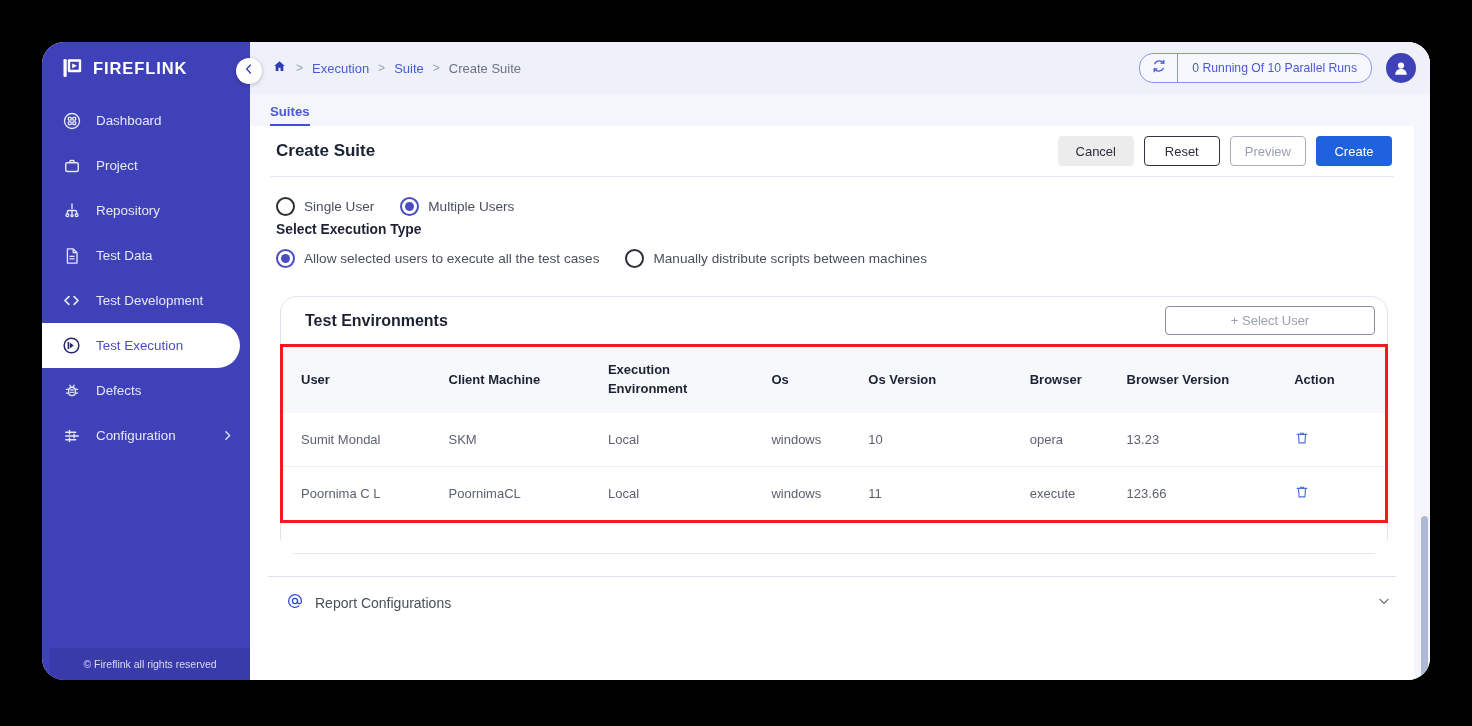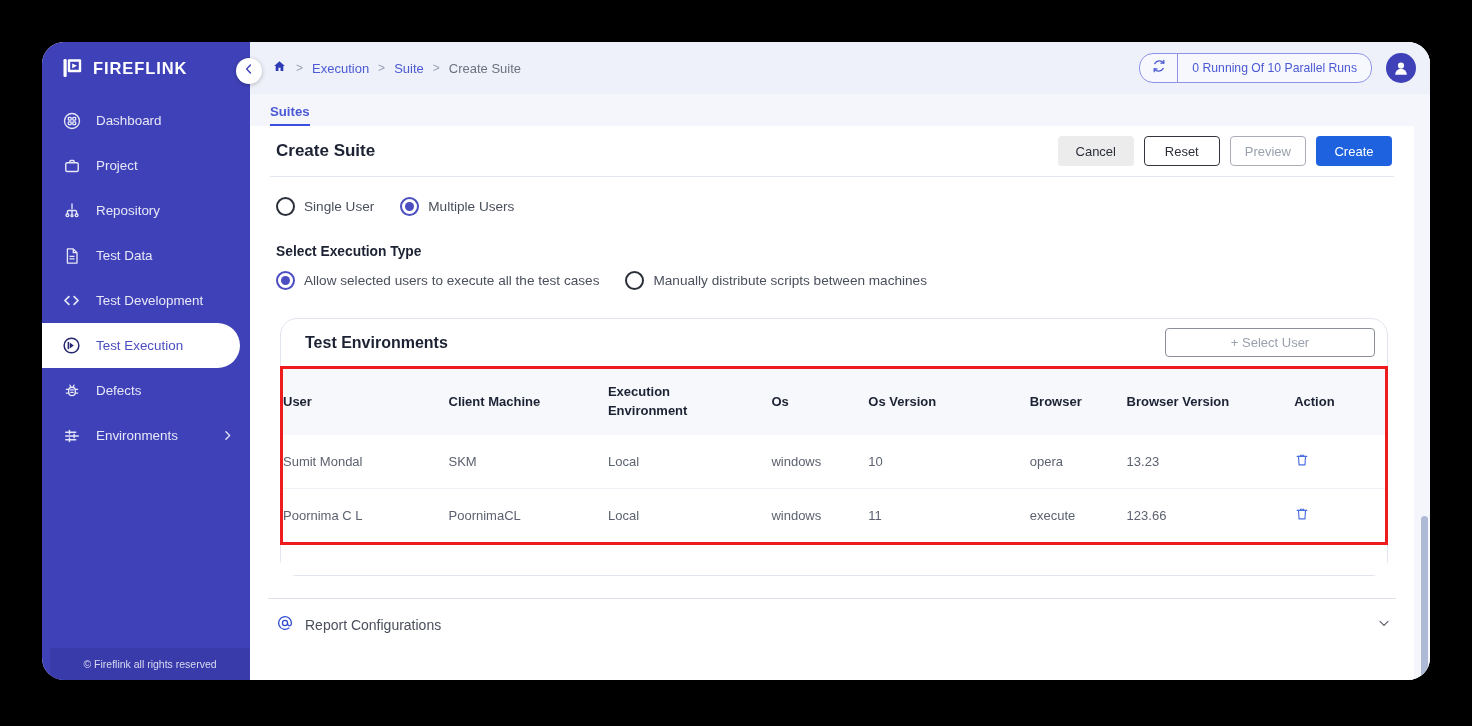--- a/index.html
+++ b/index.html
@@ -256,21 +256,21 @@
   .radio .dot {
     width: 9px; height: 9px;
     border-radius: 50%;
     background: #4b4dc0;
   }
   .radio-label { font-size: 13.6px; color: #4a4f5c; white-space: nowrap; }
   #exec-type-title {
     font-size: 13.8px;
     font-weight: bold;
     color: #1c2233;
-    margin: 28px 0 12px 0;
+    margin: 6px 0 12px 0;
   }
 
   
   #env-panel {
     margin: 28px 26px 0 30px;
     border: 1px solid #e1e5ee;
     border-radius: 17px;
     background: #ffffff;
   }
   #env-panel-head {
@@ -310,21 +310,21 @@
   }
   #env-table thead tr { background: #f6f8fc; }
   #env-table th {
     text-align: left;
     font-size: 13px;
     font-weight: bold;
     color: #1c2233;
     padding: 14px 6px 14px 0;
     vertical-align: middle;
   }
-  #env-table th:first-child, #env-table td:first-child { }
+  #env-table th:first-child, #env-table td:first-child { padding-left: 18px; }
   #env-table td {
     font-size: 13px;
     color: #5d6270;
     padding: 17px 6px 17px 0;
     background: #ffffff;
     border-top: 1px solid #eef1f6;
   }
   #env-table tbody tr:first-child td { border-top: none; }
   .col-user { width: 164px; }
   .col-client { width: 158px; }
@@ -343,21 +343,21 @@
     height: 1px;
     background: #dfe3ec;
     margin: 22px 18px 0 18px;
   }
 
   
   #report-config {
     height: 52px;
     display: flex;
     align-items: center;
-    padding: 0 22px 0 26px;
+    padding: 0 22px 0 36px;
     background: #ffffff;
   }
   #report-config-label {
     font-size: 14px;
     color: #4a4f5c;
     margin-left: 11px;
   }
   #report-chevron { margin-left: auto; }
 
   
@@ -478,21 +478,21 @@
         <span class="nav-label">Defects</span>
       </div>
 
       <div class="nav-item">
         <span class="nav-icon">
           <svg viewBox="0 0 24 24" width="20" height="20" fill="none" stroke="#e6e7f7" stroke-width="1.7" stroke-linecap="round">
             <path d="M4.5 7.5 H16.5 M4.5 12 H19.5 M4.5 16.5 H16.5"></path>
             <path d="M9 5.4 V9.6 M14.5 9.9 V14.1 M9 14.4 V18.6"></path>
           </svg>
         </span>
-        <span class="nav-label">Environments</span>
+        <span class="nav-label">Configuration</span>
         <span class="nav-chevron">
           <svg viewBox="0 0 24 24" width="13" height="13" fill="none" stroke="#e6e7f7" stroke-width="2.6" stroke-linecap="round" stroke-linejoin="round">
               <polyline points="9,5 16,12 9,19"></polyline>
             </svg>
         </span>
       </div>
 
     </div>
 
     <div id="sidebar-footer">© Fireflink all rights reserved</div>

